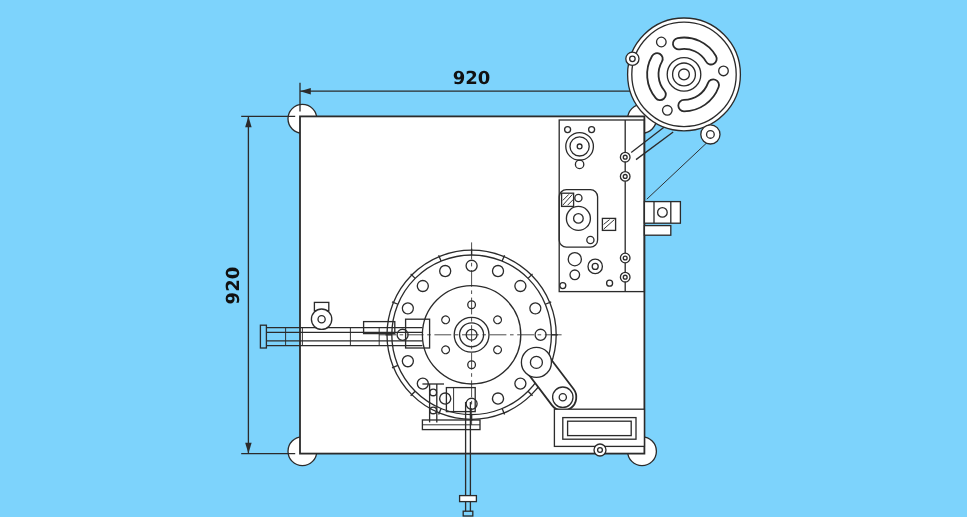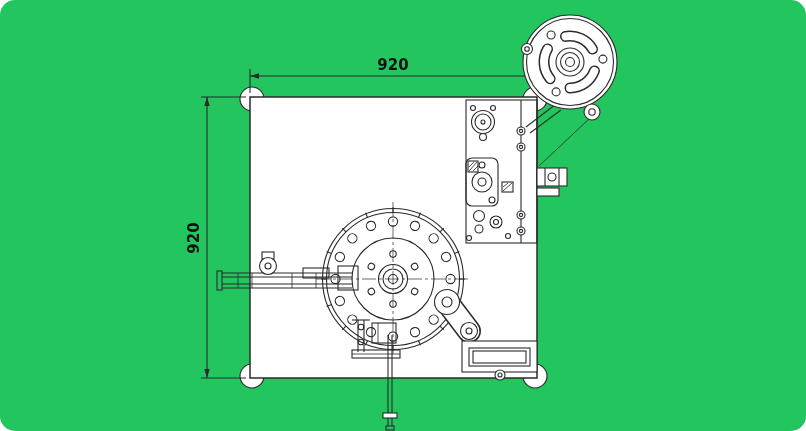--- a/index.html
+++ b/index.html
@@ -1,17 +1,17 @@
 <!DOCTYPE html>
 <html><head>
 <meta charset="utf-8">
 <style>
   html,body{margin:0;padding:0;background:#fff;}
-  #canvas{position:relative;width:806px;height:431px;background:#22c55e;overflow:hidden;
-          font-family:"DejaVu Sans",sans-serif;border-radius:15px;}
+  #canvas{position:relative;width:806px;height:431px;background:#7dd3fc;overflow:hidden;
+          font-family:"DejaVu Sans",sans-serif;}
   svg{display:block}
   .ln{stroke:#2b2b2b;stroke-width:1.1;fill:none;}
   .thin{stroke:#2b2b2b;stroke-width:0.8;fill:none;}
   .fw{fill:#fff;stroke:#2b2b2b;stroke-width:1.1;}
   .frame{fill:#fff;stroke:#2b2b2b;stroke-width:1.5;}
   .arrow{fill:#2b2b2b;stroke:none;}
   .slot-out{stroke:#2b2b2b;stroke-width:11;fill:none;stroke-linecap:round;}
   .slot-in{stroke:#fff;stroke-width:8;fill:none;stroke-linecap:round;}
   .arm-out{stroke:#2b2b2b;stroke-width:24;fill:none;stroke-linecap:round;}
   .arm-in{stroke:#fff;stroke-width:21;fill:none;stroke-linecap:round;}

